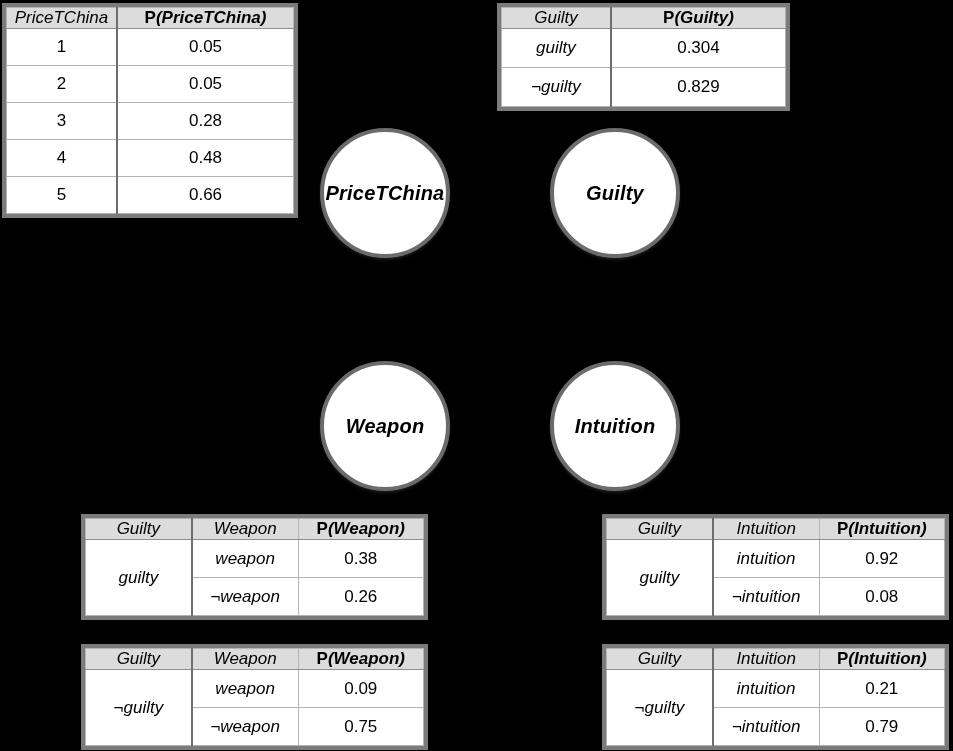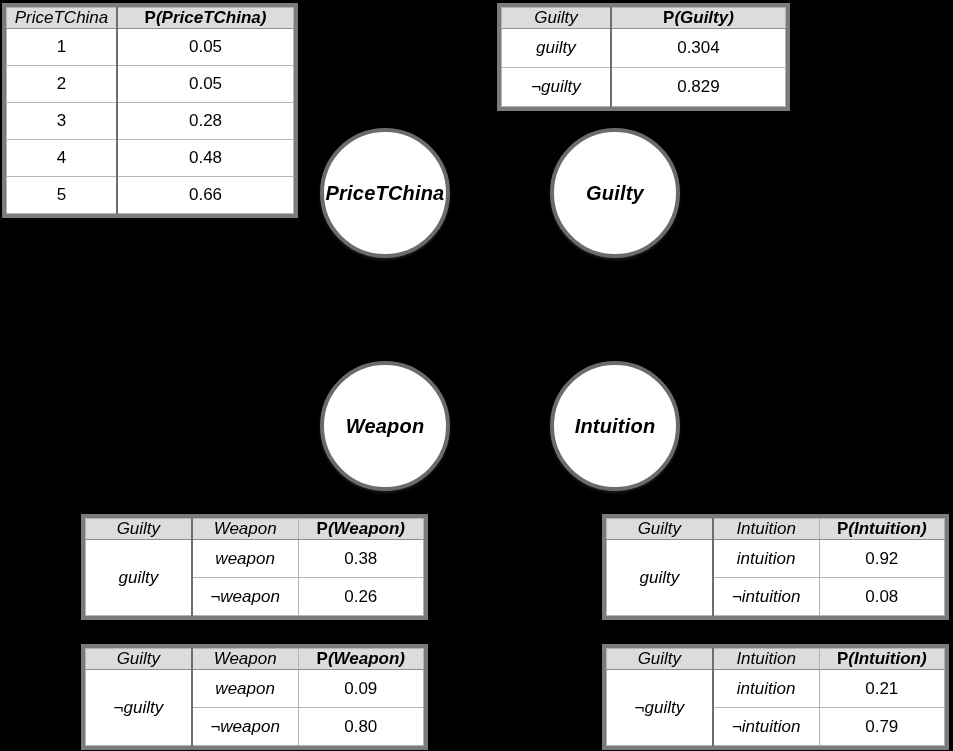--- a/index.html
+++ b/index.html
@@ -201,21 +201,21 @@
       </tr>
     </thead>
     <tbody>
       <tr>
         <td class="sep-right span-cell" rowspan="2">¬guilty</td>
         <td class="state-cell">weapon</td>
         <td class="num-cell">0.09</td>
       </tr>
       <tr>
         <td class="state-cell">¬weapon</td>
-        <td class="num-cell">0.80</td>
+        <td class="num-cell">0.75</td>
       </tr>
     </tbody>
   </table>
 </div>
 
 <div class="cpt" id="tbl-intuit-g">
   <table>
     <thead>
       <tr>
         <th class="sep-right" style="width:31%">Guilty</th>

